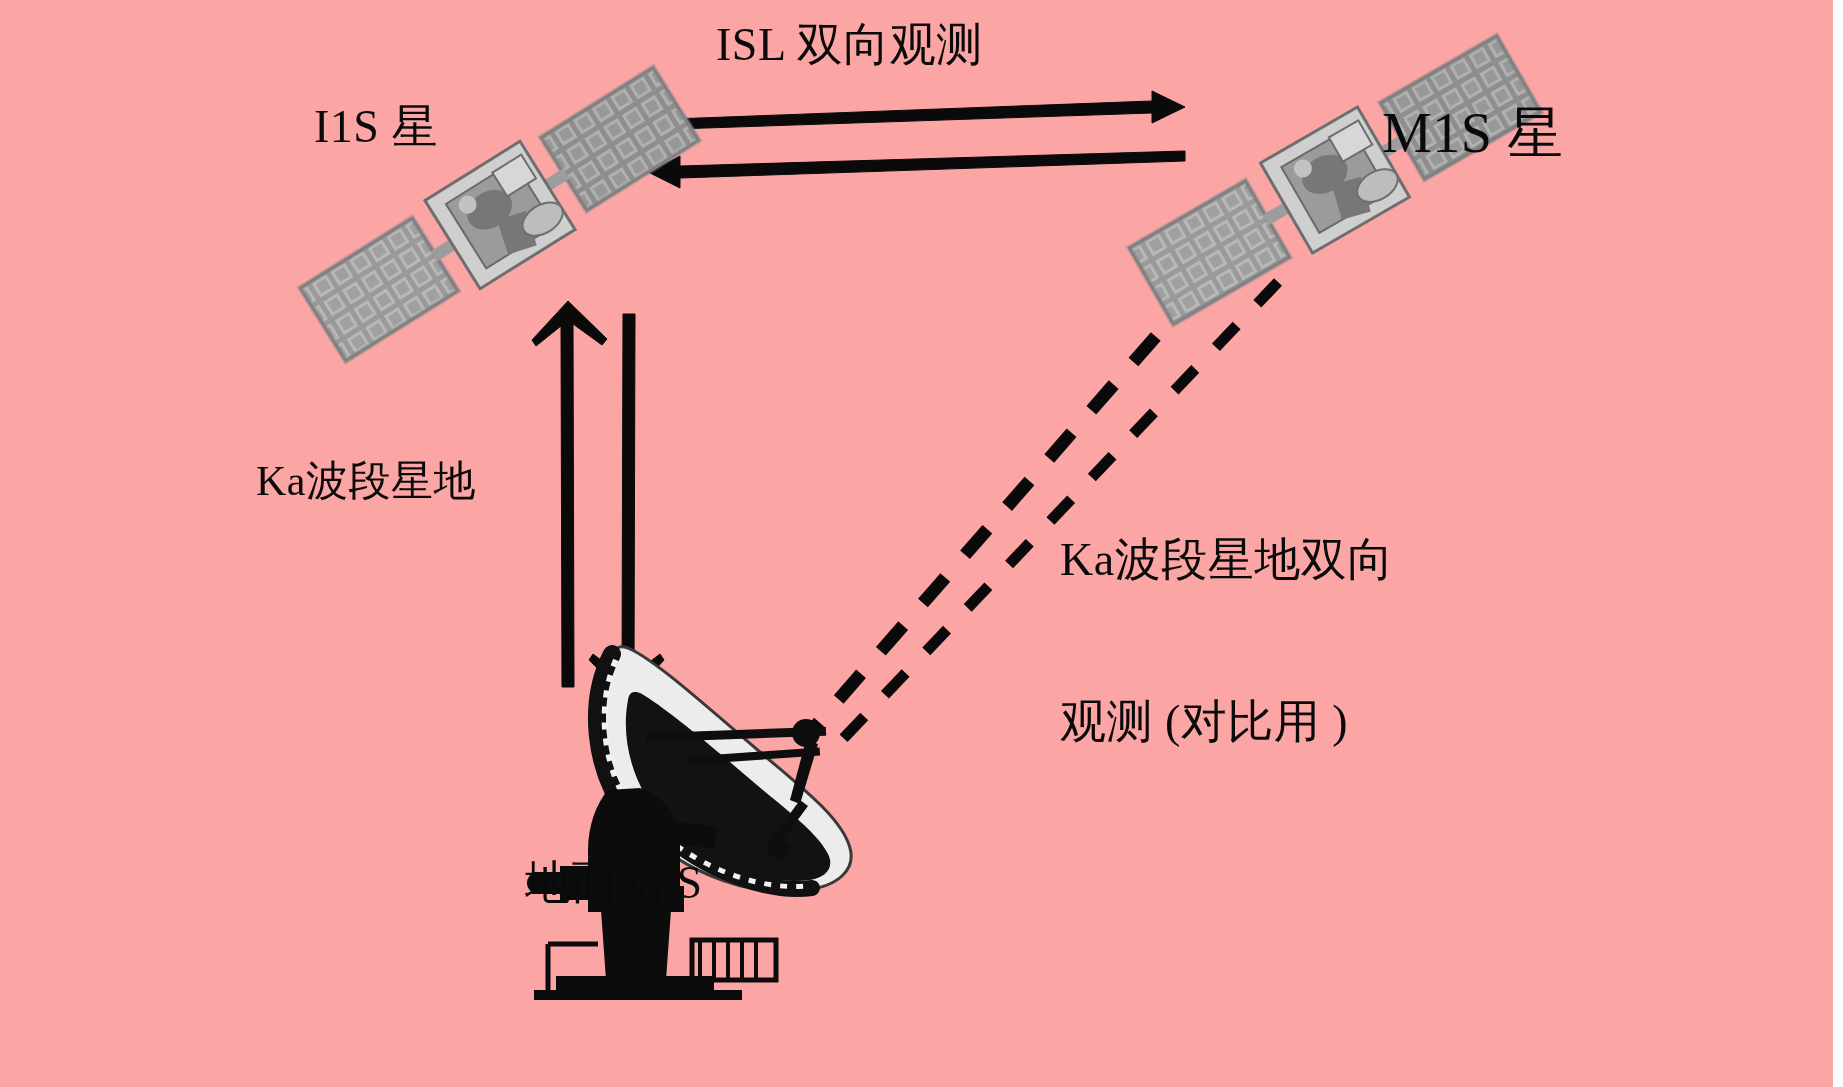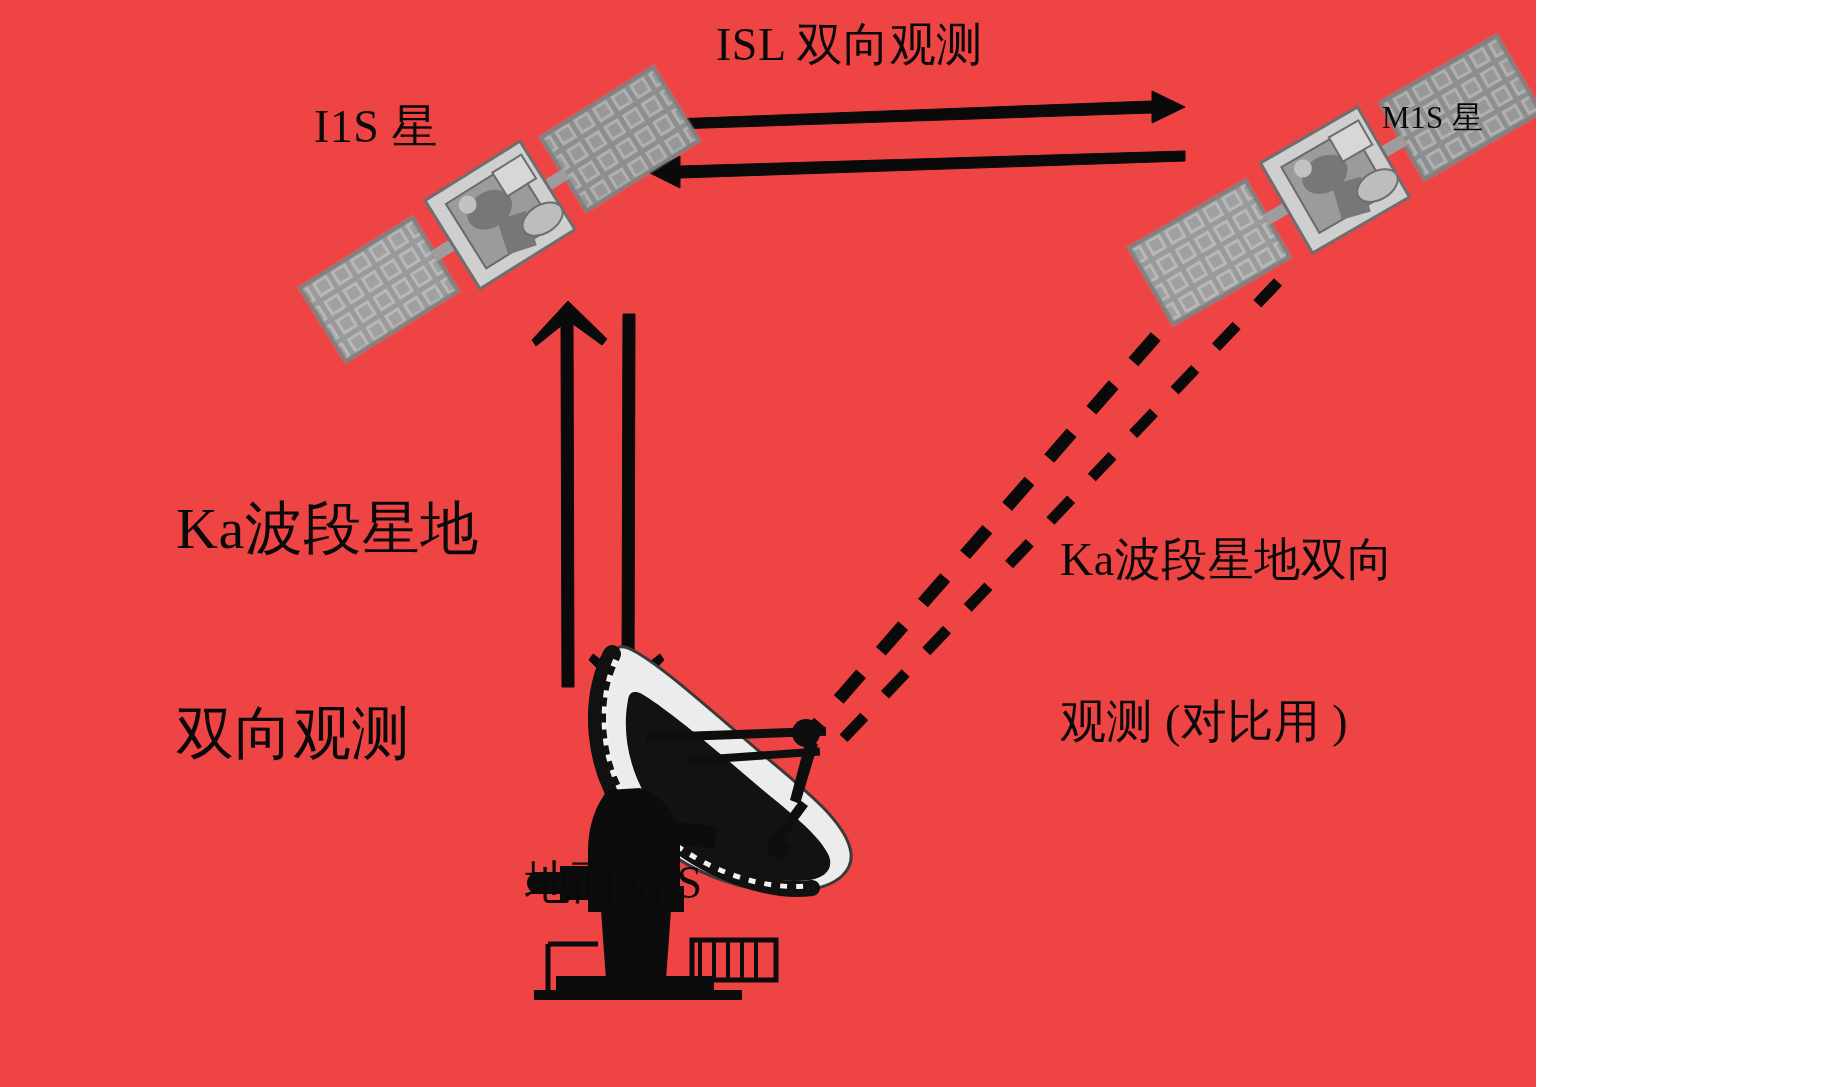--- a/index.html
+++ b/index.html
@@ -2,23 +2,23 @@
 <html><head>
 <meta charset="utf-8">
 <style>
   html, body {
     margin: 0;
     padding: 0;
     background: #ffffff;
   }
   #stage {
     position: relative;
-    width: 1536px;
+    width: 1833px;
     height: 1087px;
-    background: #ef4444;
+    background: #fca5a5;
     overflow: hidden;
     font-family: "Liberation Serif", "DejaVu Serif", serif;
     color: #000000;
   }
   .label {
     position: absolute;
     color: #0a0a0a;
     white-space: pre;
     line-height: 1.18;
     letter-spacing: 0.5px;
@@ -30,27 +30,27 @@
   }
   #sat-left-label {
     left: 278px;
     top: 100px;
     font-size: 46px;
     margin-left: 36px;
   }
   #sat-right-label {
     left: 1382px;
     top: 100px;
-    font-size: 31px;
+    font-size: 56px;
   }
   #ka-left-label {
     left: 176px;
     top: 358px;
-    font-size: 58px;
-    text-align: left;
+    font-size: 42px;
+    text-align: right;
     width: 300px;
   }
   #ka-right-label {
     left: 1060px;
     top: 424px;
     font-size: 46px;
     width: 360px;
   }
   #ground-station-label {
     left: 525px;
@@ -209,21 +209,20 @@
   </svg>
 
   <div class="label" id="isl-link-label">ISL 双向观测</div>
 
   <div class="label" id="sat-left-label">I1S 星</div>
 
   <div class="label" id="sat-right-label">M1S 星</div>
 
   <div class="label" id="ka-left-label">
     <div>Ka波段星地</div>
-    <div>双向观测</div>
   </div>
 
   <div class="label" id="ka-right-label">
     <div>Ka波段星地双向</div>
     <div>观测 (对比用 )</div>
   </div>
 
   <div class="label" id="ground-station-label">地面站 S</div>
 
 </div>

